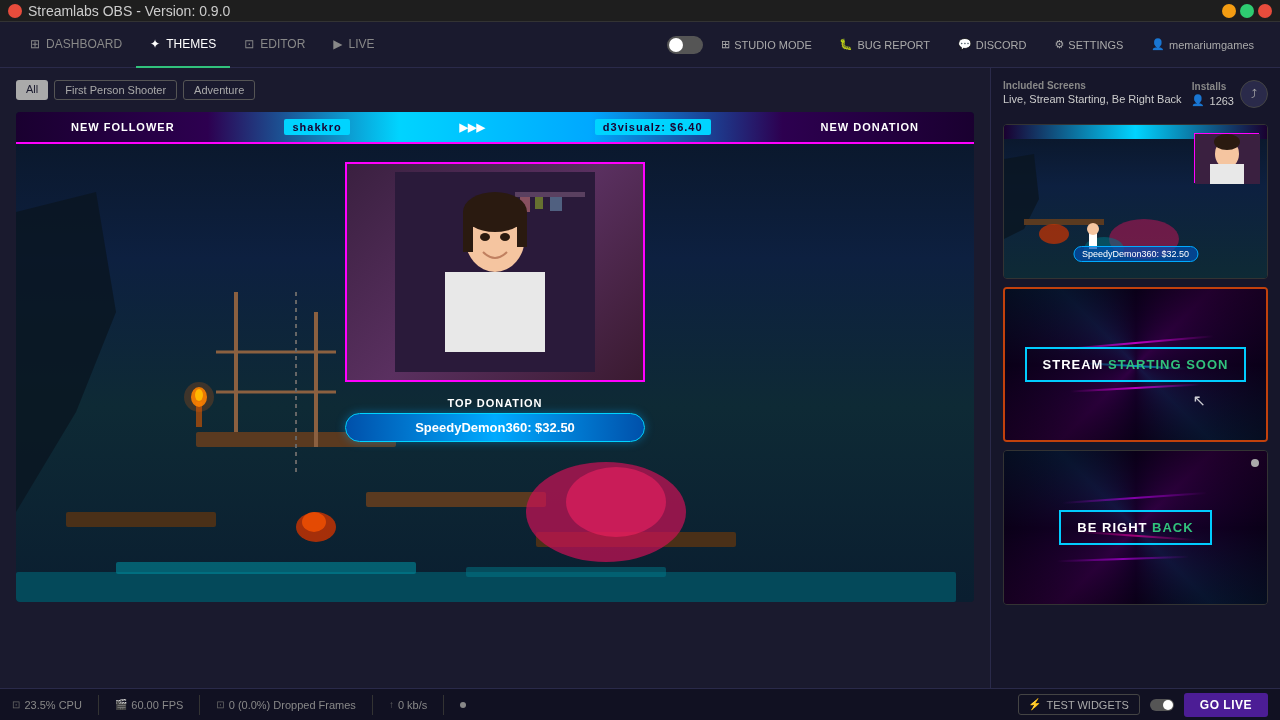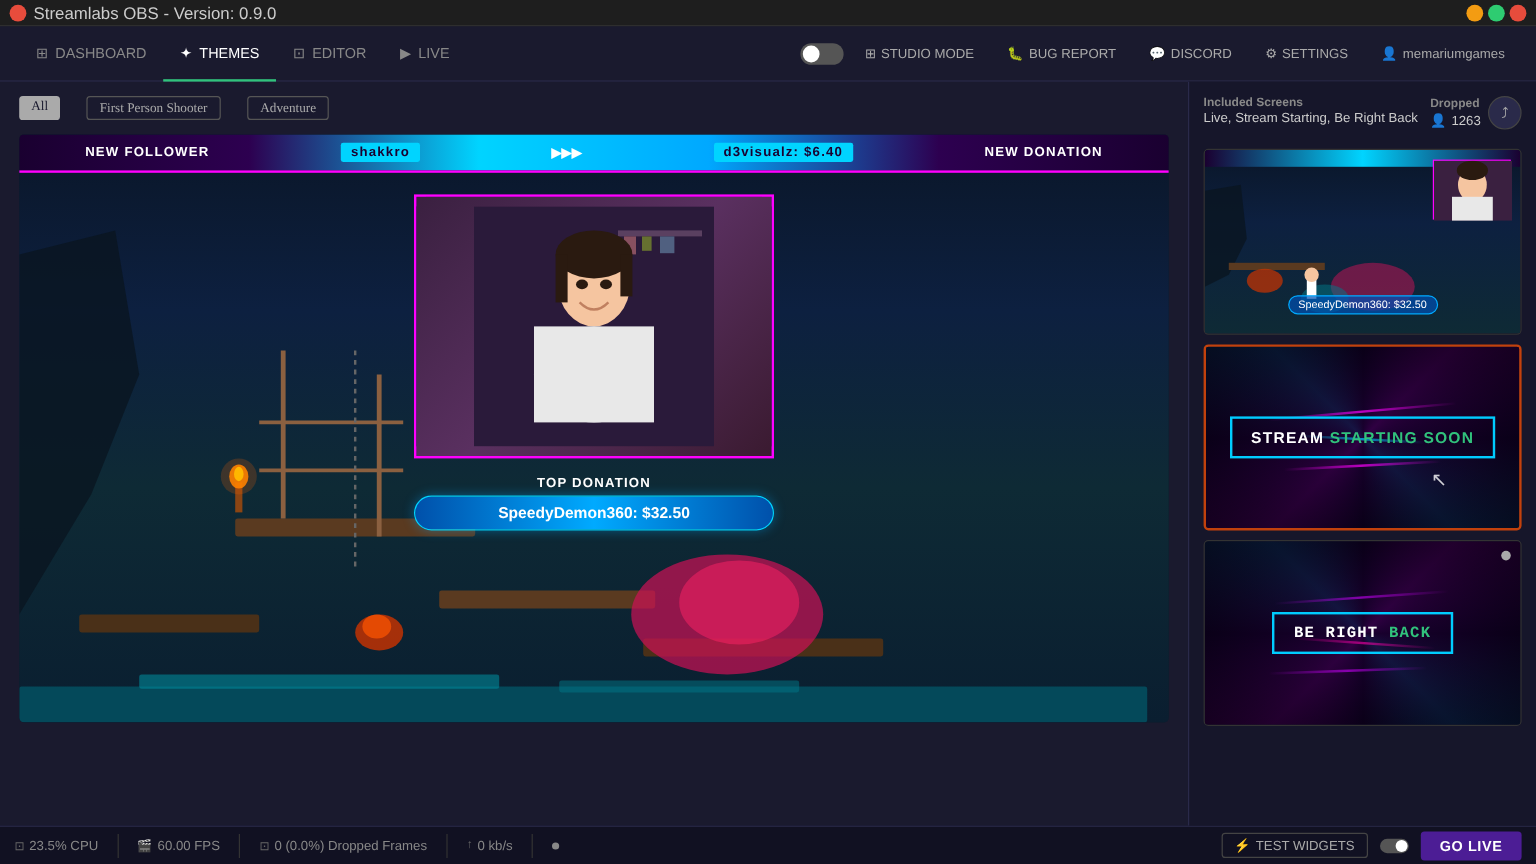--- a/index.html
+++ b/index.html
@@ -108,23 +108,22 @@
 
     .theme-title {
       font-size: 20px;
       font-weight: 600;
       color: #fff;
       margin-bottom: 10px;
     }
 
     .tag-bar {
       display: flex;
-      gap: 22px;
+      gap: 6px;
       margin-bottom: 12px;
-      font-family: Liberation Serif, serif;
     }
     .tag {
       padding: 3px 10px;
       border-radius: 3px;
       font-size: 11px;
       cursor: pointer;
     }
     .tag.unselected { background: transparent; border: 1px solid #555; color: #aaa; }
     .tag.all { background: #aaa; color: #1a1a2e; }
 
@@ -366,21 +365,20 @@
     }
     .brb-streak:nth-child(1) { width: 55%; top: 30%; left: 22%; transform: rotate(-4deg); }
     .brb-streak:nth-child(2) { width: 45%; top: 55%; left: 28%; transform: rotate(4deg); background: linear-gradient(90deg, transparent, #ff00aa, transparent); }
     .brb-streak:nth-child(3) { width: 50%; top: 70%; left: 20%; transform: rotate(-2deg); }
     .brb-text-box {
       border: 2px solid #00ccff;
       padding: 8px 16px;
       position: relative;
       z-index: 2;
       text-align: left;
-      font-family: Liberation Mono, monospace;
     }
     .brb-text-box .brb-word1 { color: #fff; font-weight: 700; font-size: 13px; letter-spacing: 1px; }
     .brb-text-box .brb-word2 { color: #31c27c; font-weight: 700; font-size: 13px; letter-spacing: 1px; }
     .brb-dot {
       position: absolute;
       top: 8px; right: 8px;
       width: 8px; height: 8px;
       border-radius: 50%;
       background: #aaa;
     }
@@ -626,21 +624,21 @@
   <div id="right-panel">
 
     <div class="info-row">
       <div class="info-col">
         <h4>Included Screens</h4>
         <p>Live, Stream Starting, Be Right Back</p>
       </div>
       <div style="display:flex;flex-direction:column;align-items:flex-end;gap:6px;">
         <div style="display:flex;gap:6px;align-items:center;">
           <div class="info-col">
-            <h4>Dropped</h4>
+            <h4>Installs</h4>
             <div class="installs-count">
               <span>👤</span>
               <span>1263</span>
             </div>
           </div>
           <button class="share-btn">⤴</button>
         </div>
       </div>
     </div>
 

